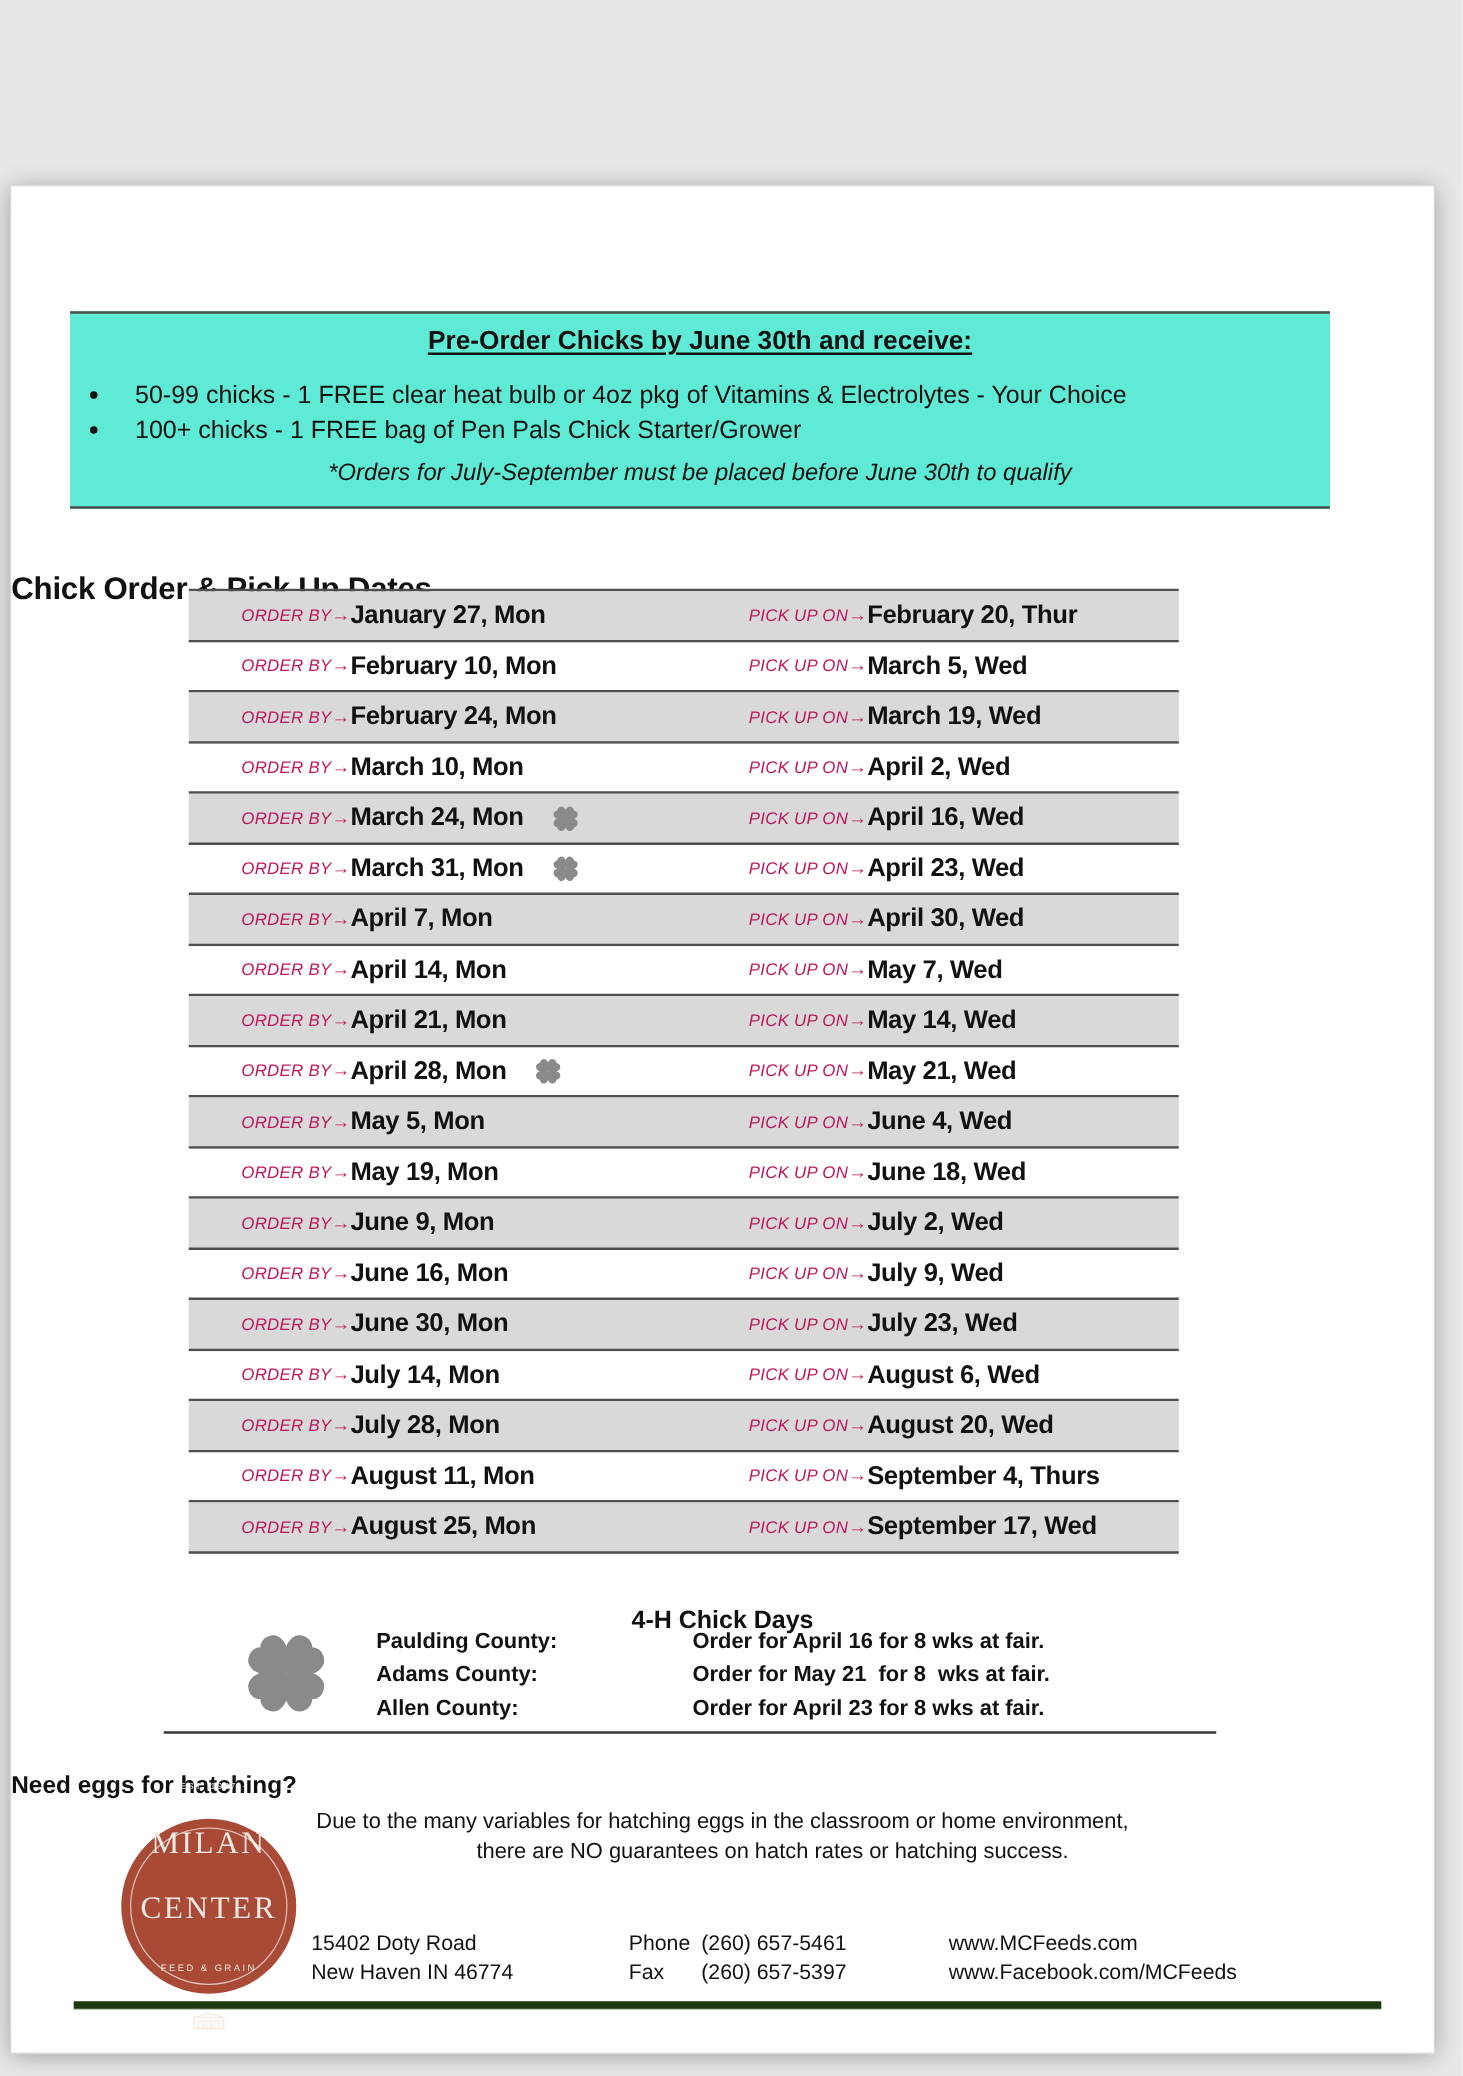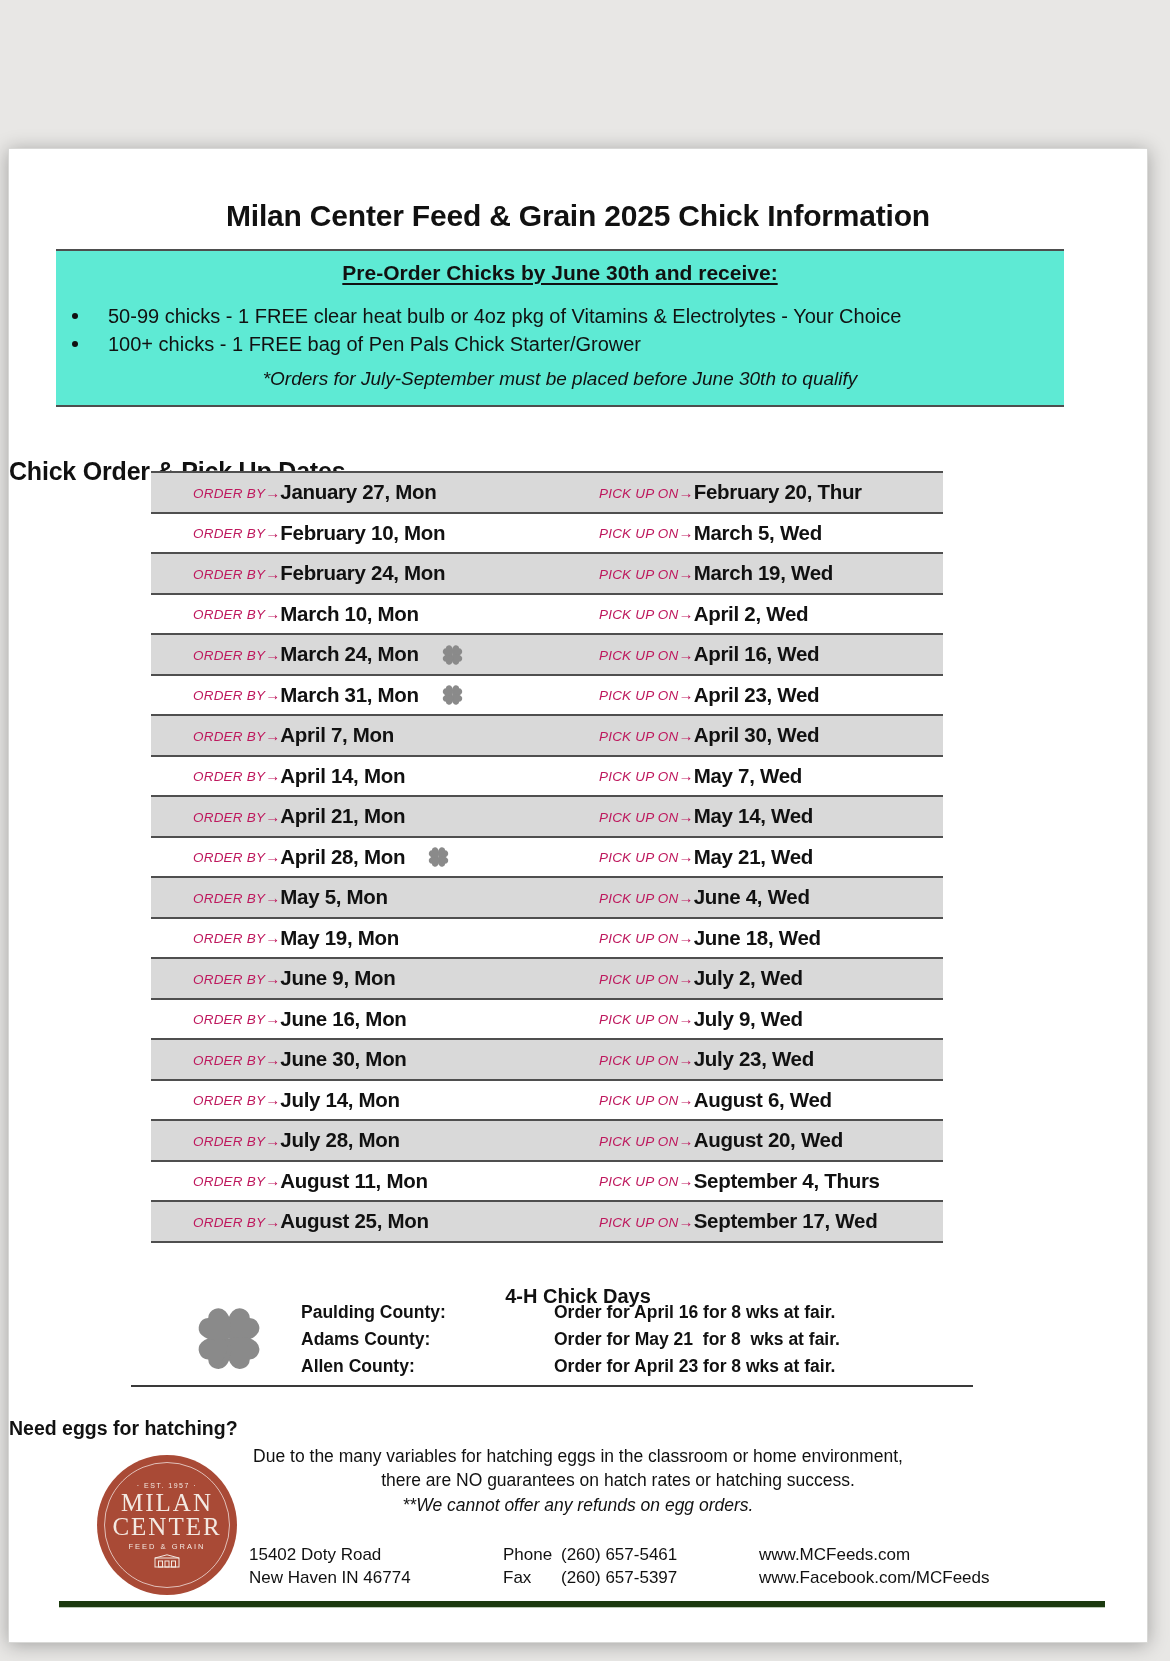--- a/index.html
+++ b/index.html
@@ -106,21 +106,21 @@
   }
   .eggs-line1{left:0;top:1279px;width:100%;text-align:center;font-size:17.5px;}
   .eggs-line2{left:0;top:1303px;width:100%;text-align:center;font-size:17.5px;padding-left:40px;}
   .eggs-note{left:0;top:1328px;width:100%;text-align:center;font-size:17.5px;font-style:italic;}
 
   
   .logo{
     left:88px;top:1306px;width:140px;height:140px;border-radius:50%;
     background:#a94a36;
     display:flex;flex-direction:column;align-items:center;justify-content:center;
-    color:#f3e9e2;text-align:center;
+    color:#f3e9e2;text-align:center;gap:28px;
   }
   .logo::after{
     content:"";position:absolute;inset:7px;border-radius:50%;
     border:1px solid rgba(255,255,255,.65);
   }
   .logo-est{font-size:7px;letter-spacing:1.5px;margin-bottom:2px;}
   .logo-main{
     font-family:"Liberation Serif", serif;
     font-size:25px;line-height:24px;letter-spacing:2px;font-weight:normal;
   }
@@ -139,21 +139,20 @@
     left:50px;top:1452px;width:1046px;height:6px;
     background:#1c3a10;
     box-shadow:0 1px 0 rgba(120,150,110,.5);
   }
 </style>
 </head>
 <body>
 
 <div class="page">
 
-  <h1 class="abs title">Milan Center Feed &amp; Grain 2025 Chick Information</h1>
 
   <section class="abs preorder">
     <h2 class="preorder-heading">Pre-Order Chicks by June 30th and receive:</h2>
     <ul class="benefits">
         <li><span class="dot"></span>50-99 chicks - 1 FREE clear heat bulb or 4oz pkg of Vitamins &amp; Electrolytes - Your Choice</li>
         <li><span class="dot"></span>100+ chicks - 1 FREE bag of Pen Pals Chick Starter/Grower</li>
       </ul>
     <div class="preorder-note">*Orders for July-September must be placed before June 30th to qualify</div>
   </section>
 
@@ -408,21 +407,20 @@
         <span class="county-name">Allen County:</span>
         <span class="county-info">Order for April 23 for 8 wks at fair.</span>
       </div>
     </div>
 
   <div class="abs rule"></div>
 
   <h3 class="abs eggs-heading">Need eggs for hatching?</h3>
   <p class="abs eggs-line1">Due to the many variables for hatching eggs in the classroom or home environment,</p>
   <p class="abs eggs-line2">there are NO guarantees on hatch rates or hatching success.</p>
-  <p class="abs eggs-note">**We cannot offer any refunds on egg orders.</p>
 
   <div class="abs logo">
     <div class="logo-est">· EST. 1957 ·</div>
     <div class="logo-main">MILAN</div>
     <div class="logo-main">CENTER</div>
     <div class="logo-sub">FEED &amp; GRAIN</div>
     <div class="logo-building">
       <svg width="26" height="14" viewBox="0 0 26 14">
         <g fill="none" stroke="#f3e9e2" stroke-width="1">
           <rect x="1" y="4" width="24" height="9"></rect>

